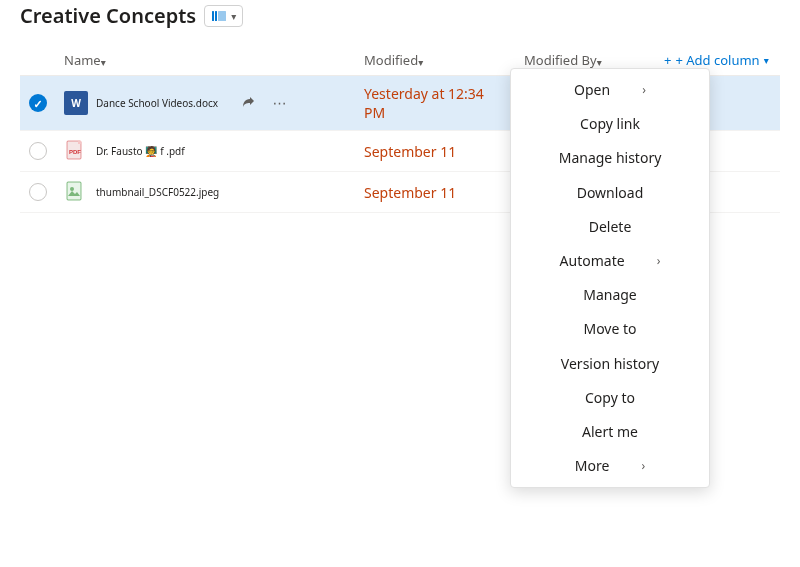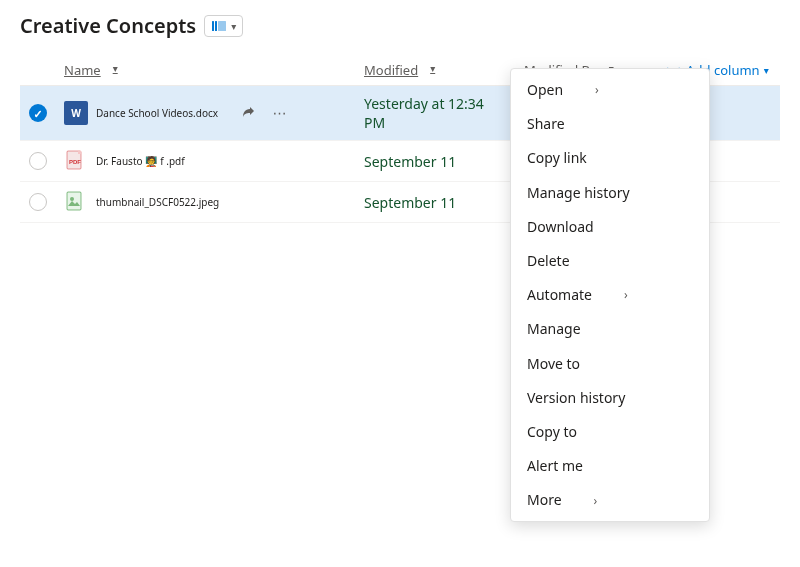--- a/index.html
+++ b/index.html
@@ -7,21 +7,21 @@
       font-family: 'Segoe UI', system-ui, sans-serif;
       font-size: 14px;
       background: #fff;
       color: #201f1e;
       width: 800px;
       height: 567px;
       overflow: hidden;
     }
 
     .page-container {
-      padding: 12px 20px 0 20px;
+      padding: 2px 20px 0 20px;
       position: relative;
     }
 
     
     .page-header {
       display: flex;
       align-items: center;
       gap: 8px;
       margin-bottom: 16px;
     }
@@ -60,24 +60,23 @@
       text-align: left;
       padding: 6px 8px;
       font-weight: 400;
       font-size: 13px;
       color: #605e5c;
       white-space: nowrap;
       user-select: none;
     }
     .file-table th .col-header {
       display: inline-flex;
-      align-items: flex-start;
-      gap: 12px;
-      cursor: pointer;
-      text-decoration: underline;
+      align-items: flex-end;
+      gap: 0;
+      cursor: pointer;
     }
     .col-chevron {
       font-size: 10px;
       color: #605e5c;
     }
     .add-col-btn {
       display: inline-flex;
       align-items: center;
       gap: 4px;
       color: #0078d4;
@@ -161,21 +160,21 @@
       cursor: pointer;
       border-radius: 4px;
       display: flex;
       align-items: center;
       justify-content: center;
       color: #605e5c;
       font-size: 16px;
     }
 
     .modified-col {
-      color: #14532d;
+      color: #c2410c;
       font-size: 13px;
     }
     .modified-by-col {
       color: #201f1e;
       font-size: 13px;
     }
 
     
     .context-menu {
       position: absolute;
@@ -185,21 +184,21 @@
       background: #fff;
       border: 1px solid #e1e1e1;
       border-radius: 4px;
       box-shadow: 0 4px 16px rgba(0,0,0,0.15);
       z-index: 100;
       padding: 4px 0;
     }
     .menu-item {
       display: flex;
       align-items: center;
-      justify-content: flex-start;
+      justify-content: center;
       padding: 8px 16px;
       cursor: pointer;
       font-size: 14px;
       color: #201f1e;
       line-height: 1.3;
       gap: 32px;
     }
     .menu-item.highlighted {
       background: #f3f2f1;
     }
@@ -350,23 +349,20 @@
       </tr>
     </tbody>
   </table>
 
   <div class="context-menu" id="context-menu-el">
   <div class="menu-item">
         <span>Open</span>
         <span class="chevron-right">›</span>
       </div>
       <div class="menu-item">
-        <span>Share</span>
-      </div>
-      <div class="menu-item">
         <span>Copy link</span>
       </div>
       <div class="menu-item">
         <span>Manage history</span>
       </div>
       <div class="menu-item">
         <span>Download</span>
       </div>
       <div class="menu-item">
         <span>Delete</span>

